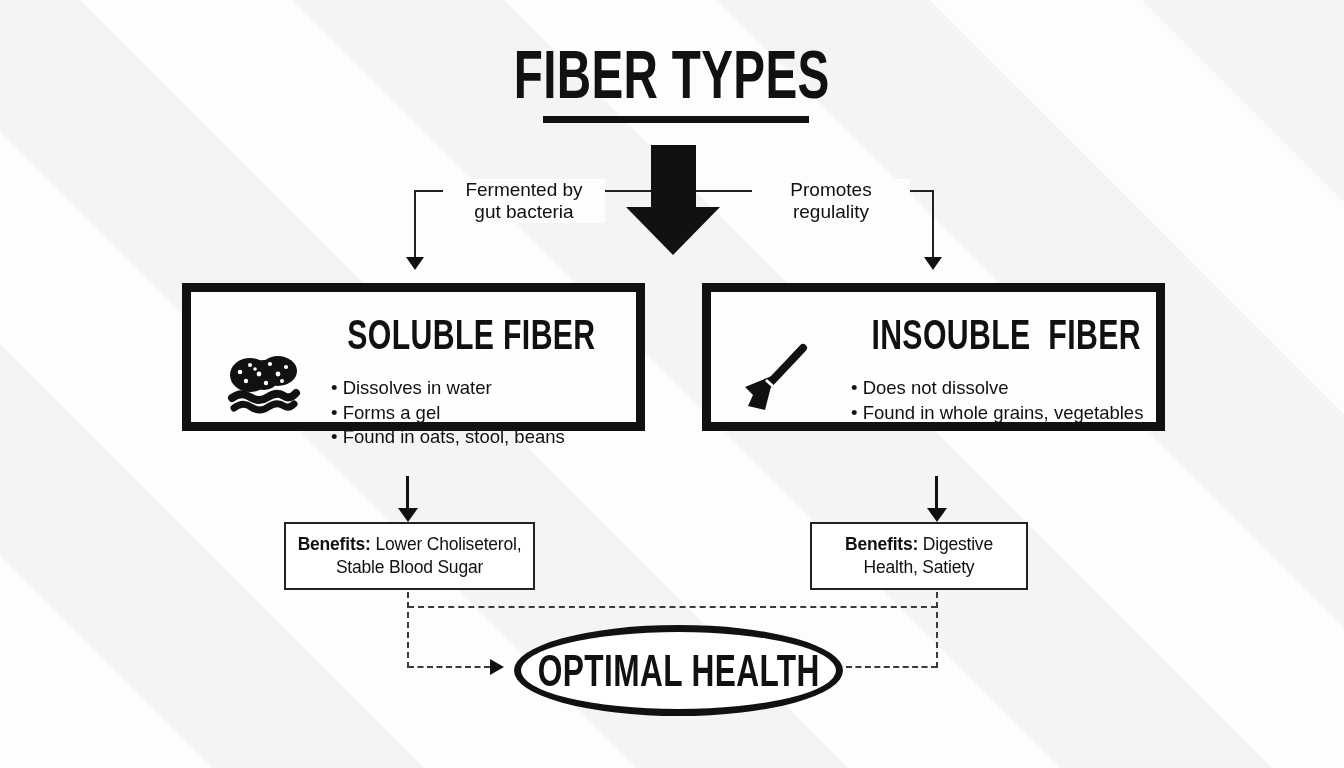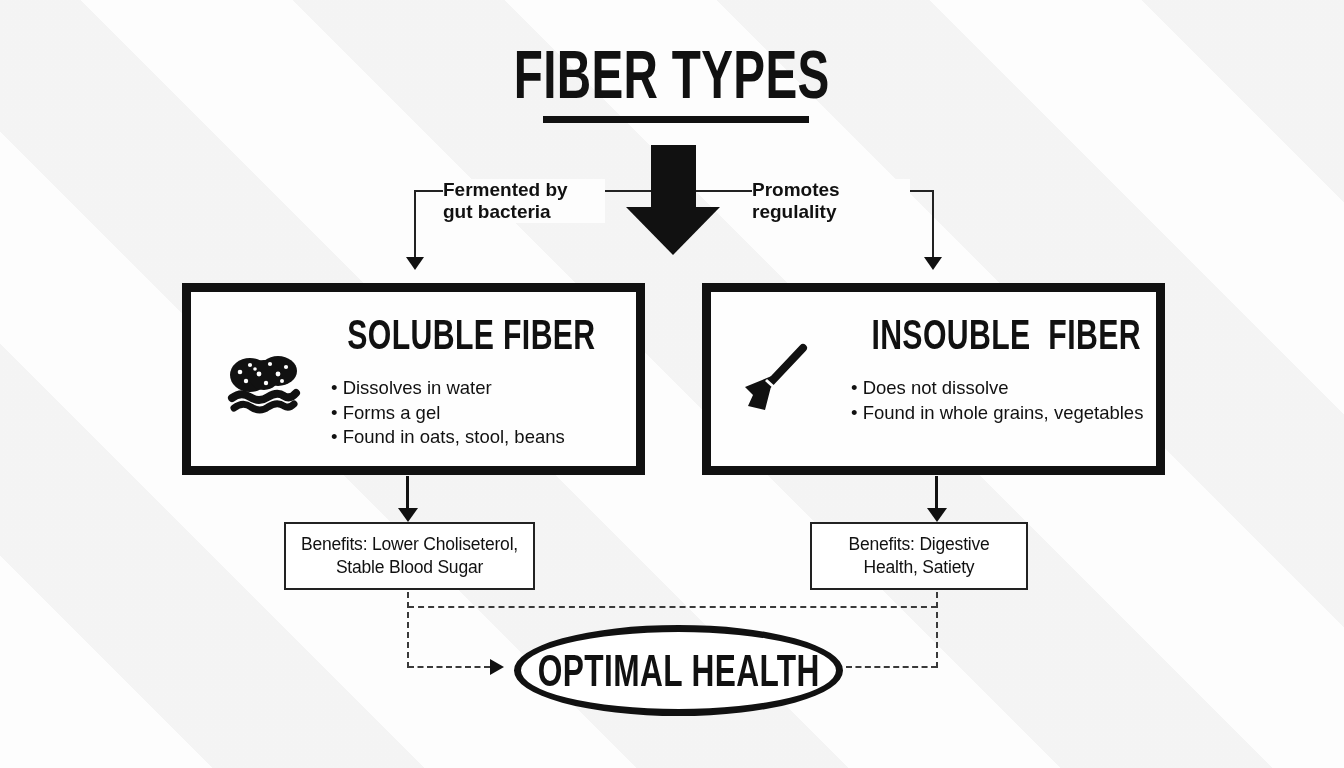--- a/index.html
+++ b/index.html
@@ -23,26 +23,26 @@
     border-right:47px solid transparent;border-top:48px solid #111;z-index:3;}
   
   #conn-h{left:414px;top:190px;width:520px;height:2px;background:#222;z-index:1;}
   .vline{width:2px;background:#222;z-index:1;}
   #conn-v-left{left:414px;top:190px;height:68px;}
   #conn-v-right{left:932px;top:190px;height:68px;}
   .tri-down{width:0;height:0;border-left:9px solid transparent;border-right:9px solid transparent;
     border-top:13px solid #111;z-index:1;}
   #conn-ah-left{left:406px;top:257px;}
   #conn-ah-right{left:924px;top:257px;}
-  .conn-label{top:179px;font-size:19px;font-weight:bold;line-height:22px;
+  .conn-label{top:179px;text-align:center;font-size:19px;font-weight:normal;line-height:22px;
     background:#fdfdfd;z-index:2;}
   #label-left{left:443px;width:162px;}
   #label-right{left:752px;width:158px;}
   
-  .fiber-box{top:283px;width:463px;height:192px;border:9px solid #111;background:#fefefe;
+  .fiber-box{top:283px;width:463px;height:148px;border:9px solid #111;background:#fefefe;
     box-sizing:border-box;z-index:2;}
   #box-left{left:182px;}
   #box-right{left:702px;}
   .box-heading{position:absolute;left:108px;right:6px;top:22px;text-align:center;}
   .box-heading .cond{font-size:42px;line-height:1;transform:scaleX(.72);}
   .ws .cond{word-spacing:.3em;}
   .bullets{position:absolute;left:140px;top:84px;margin:0;padding:0;list-style:none;
     font-size:18.5px;line-height:24.5px;white-space:nowrap;}
   .bullets li::before{content:"•  ";}
   .box-icon{position:absolute;}
@@ -54,21 +54,21 @@
   .tri-down-sm{width:0;height:0;border-left:10px solid transparent;border-right:10px solid transparent;
     border-top:14px solid #111;}
   #mid-ah-left{left:398px;top:508px;}
   #mid-ah-right{left:927px;top:508px;}
   
   .benefit-box{top:522px;height:68px;border:2px solid #222;background:#fff;box-sizing:border-box;
     display:flex;flex-direction:column;justify-content:center;text-align:center;
     font-size:17.5px;line-height:23px;letter-spacing:-.2px;white-space:nowrap;z-index:2;}
   #benefit-left{left:284px;width:251px;}
   #benefit-right{left:810px;width:218px;}
-  .benefit-box .b{font-weight:normal;}
+  .benefit-box .b{font-weight:bold;}
   #contributes{left:575px;top:546px;width:202px;text-align:center;font-size:20px;font-weight:bold;}
   
   .dash-v{border-left:2px dashed #3a3a3a;width:0;z-index:1;}
   .dash-h{border-top:2px dashed #3a3a3a;height:0;z-index:1;}
   #dash-v-left{left:407px;top:592px;height:76px;}
   #dash-v-right{left:936px;top:592px;height:76px;}
   #dash-h-top{left:408px;top:606px;width:529px;}
   #dash-h-left{left:408px;top:666px;width:82px;}
   #dash-h-right{left:846px;top:666px;width:91px;}
   #dash-arrow{left:490px;top:659px;width:0;height:0;border-top:8px solid transparent;

